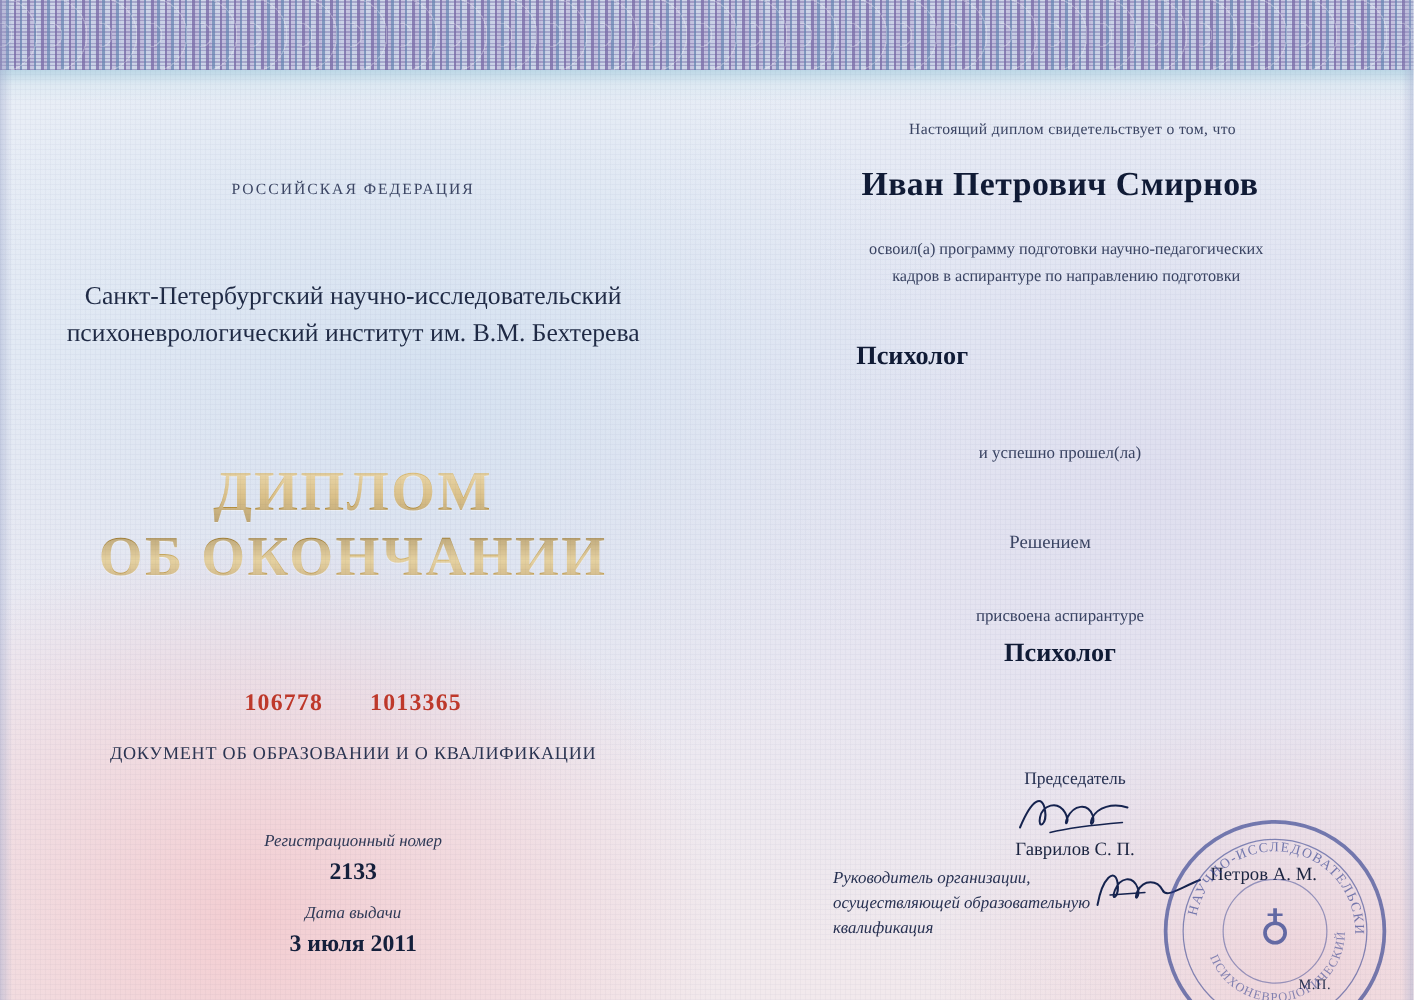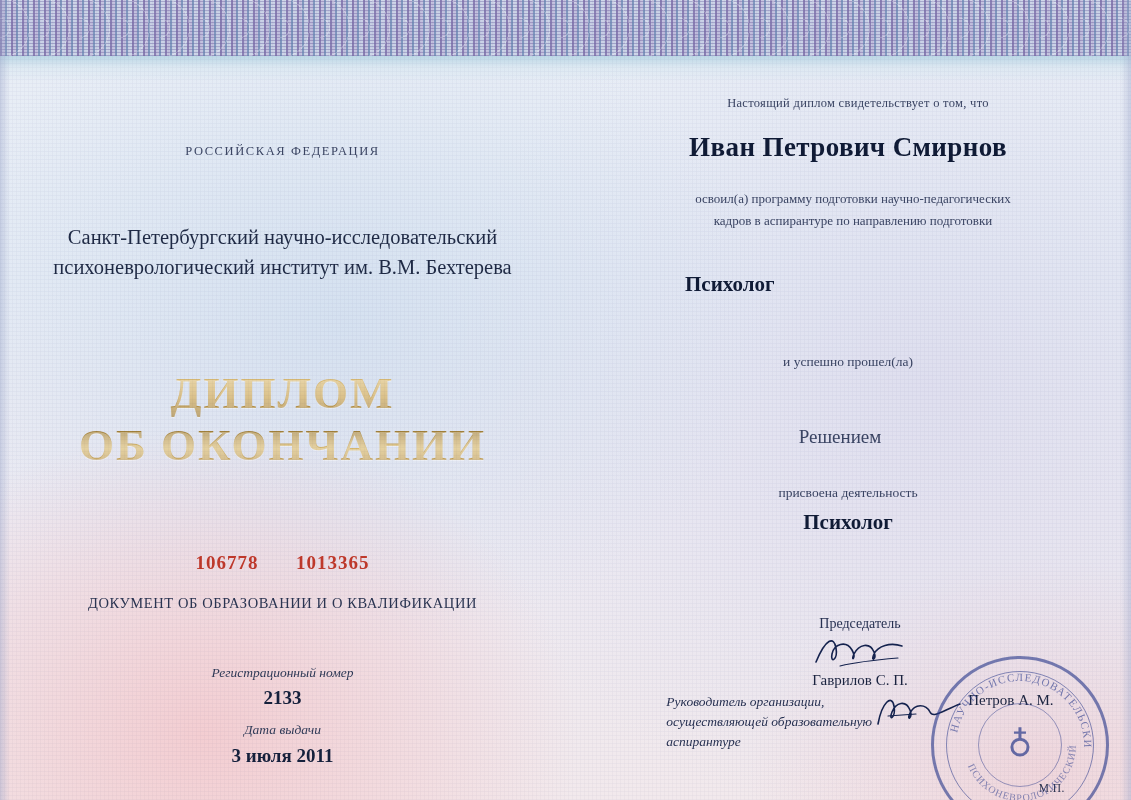--- a/index.html
+++ b/index.html
@@ -208,21 +208,21 @@
   }
   .r-passed {
     position: absolute;
     top: 272px; left: 0; right: 0;
     font-size: 13.5px;
     color: #3a4463;
   }
   .r-decision {
     position: absolute;
     top: 344px; left: 0; right: 16px;
-    font-size: 19px;
+    font-size: 15px;
     color: #3a4463;
   }
   .r-qual-label {
     position: absolute;
     top: 403px; left: 0; right: 0;
     font-size: 13.5px;
     color: #3a4463;
   }
   .r-qual-value {
     position: absolute;
@@ -362,39 +362,39 @@
       <div>освоил(а) программу подготовки научно-педагогических</div>
       <div>кадров в аспирантуре по направлению подготовки</div>
     </div>
 
     <div class="r-direction">Психолог</div>
 
     <div class="r-passed">и успешно прошел(ла)</div>
 
     <div class="r-decision">Решением</div>
 
-    <div class="r-qual-label">присвоена деятельность</div>
+    <div class="r-qual-label">присвоена аспирантуре</div>
     <div class="r-qual-value">Психолог</div>
 
     <div class="sign-row-1">
       <div class="sign-label">Председатель</div>
       <div class="signature">
         <svg width="96" height="40" viewBox="0 0 96 40" fill="none" xmlns="http://www.w3.org/2000/svg">
           <path d="M4 30 C14 6, 22 4, 24 16 C26 28, 18 32, 20 22 C22 12, 34 8, 40 18 C45 27, 38 30, 42 22 C47 12, 58 10, 62 20 C65 28, 58 30, 62 22 C66 14, 78 10, 90 14" stroke="#15234f" stroke-width="1.6" stroke-linecap="round"></path>
           <path d="M28 34 C44 30, 62 28, 86 26" stroke="#15234f" stroke-width="1.1" stroke-linecap="round"></path>
         </svg>
       </div>
       <div class="sign-name">Гаврилов С. П.</div>
     </div>
 
     <div class="sign-row-2">
       <div class="sign-label italic">
         <div>Руководитель организации,</div>
         <div>осуществляющей образовательную</div>
-        <div>аспирантуре</div>
+        <div>квалификация</div>
       </div>
       <div class="signature">
         <svg width="96" height="40" viewBox="0 0 96 40" fill="none" xmlns="http://www.w3.org/2000/svg">
           <path d="M6 32 C10 10, 20 2, 22 14 C24 26, 16 30, 20 20 C24 10, 34 8, 38 18 C41 26, 34 30, 38 21 C43 11, 54 12, 58 20 C61 27, 72 18, 88 12" stroke="#15234f" stroke-width="1.6" stroke-linecap="round"></path>
           <path d="M16 24 L44 22" stroke="#15234f" stroke-width="1.1" stroke-linecap="round"></path>
         </svg>
       </div>
       <div class="sign-name">Петров А. М.</div>
     </div>
 

